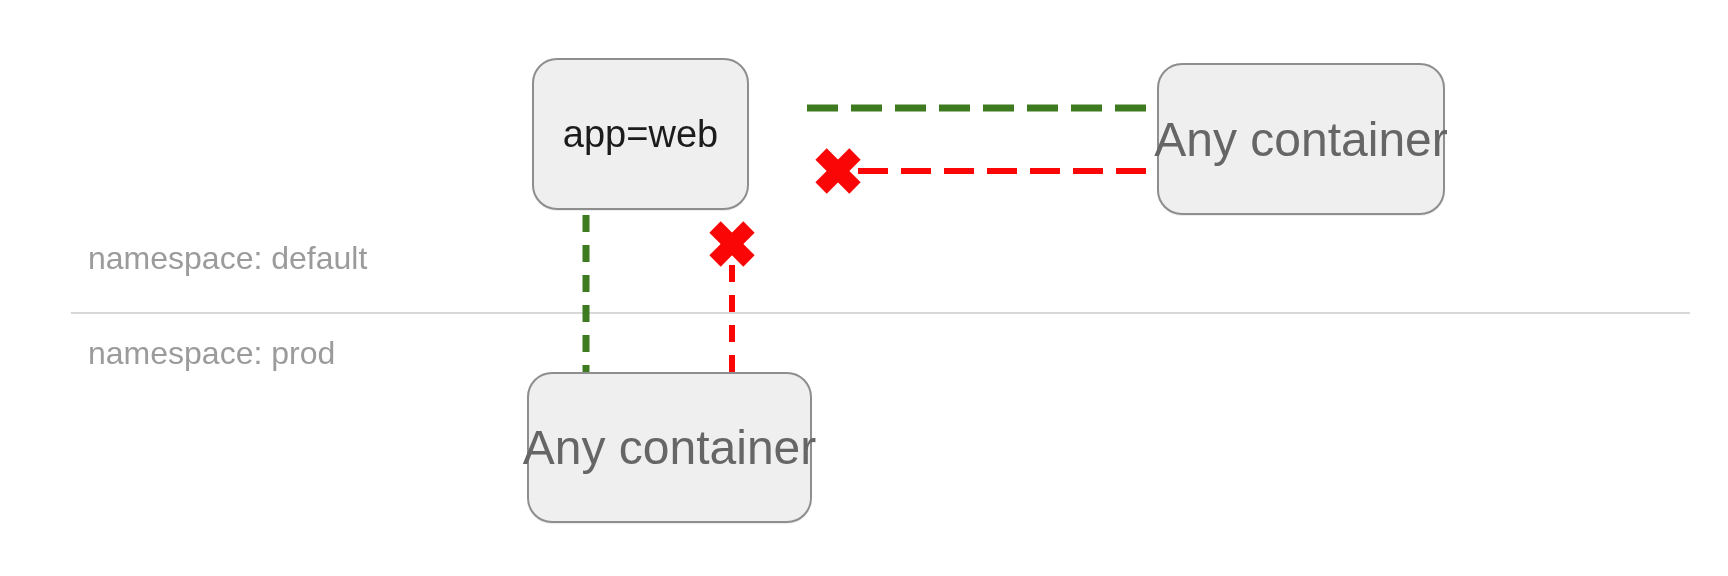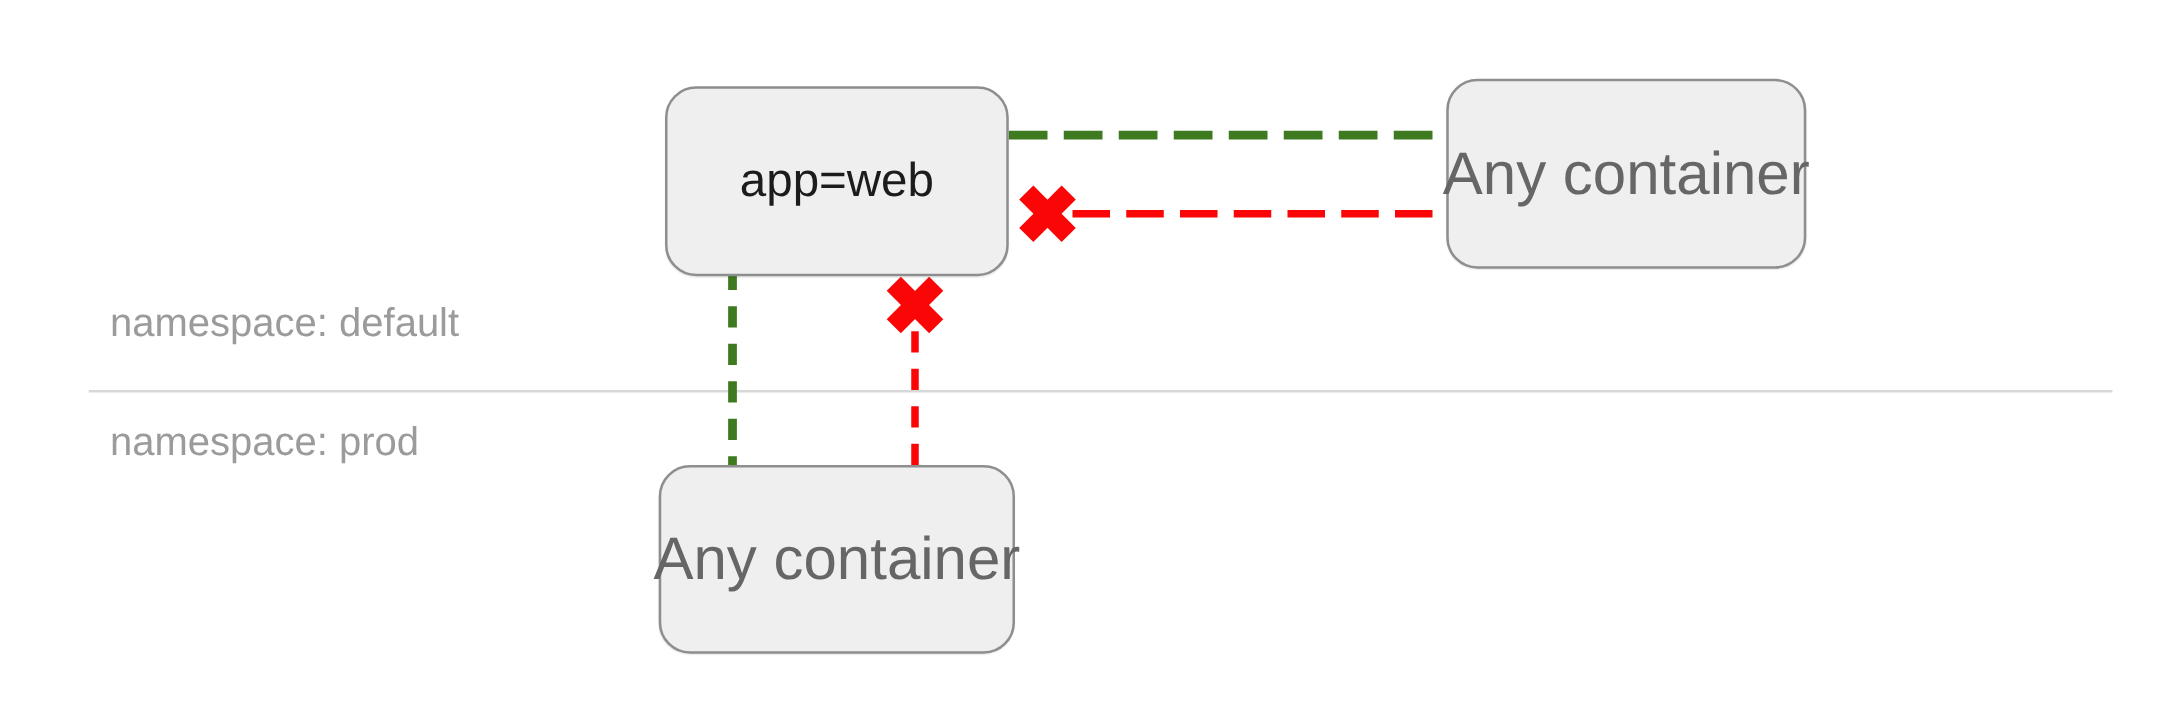--- a/index.html
+++ b/index.html
@@ -27,22 +27,22 @@
     box-sizing: border-box;
     background: #efefef;
     border: 2px solid #8e8e8e;
     border-radius: 25px;
     display: flex;
     align-items: center;
     justify-content: center;
     box-shadow: 0 1px 1px rgba(0,0,0,0.08);
   }
   .node-app-web {
-    left: 532px; top: 69px;
-    width: 275px; height: 152px;
+    left: 532px; top: 58px;
+    width: 217px; height: 152px;
   }
   .node-any-default {
     left: 1157px; top: 63px;
     width: 288px; height: 152px;
   }
   .node-any-prod {
     left: 527px; top: 372px;
     width: 285px; height: 151px;
   }
   .node-label {

